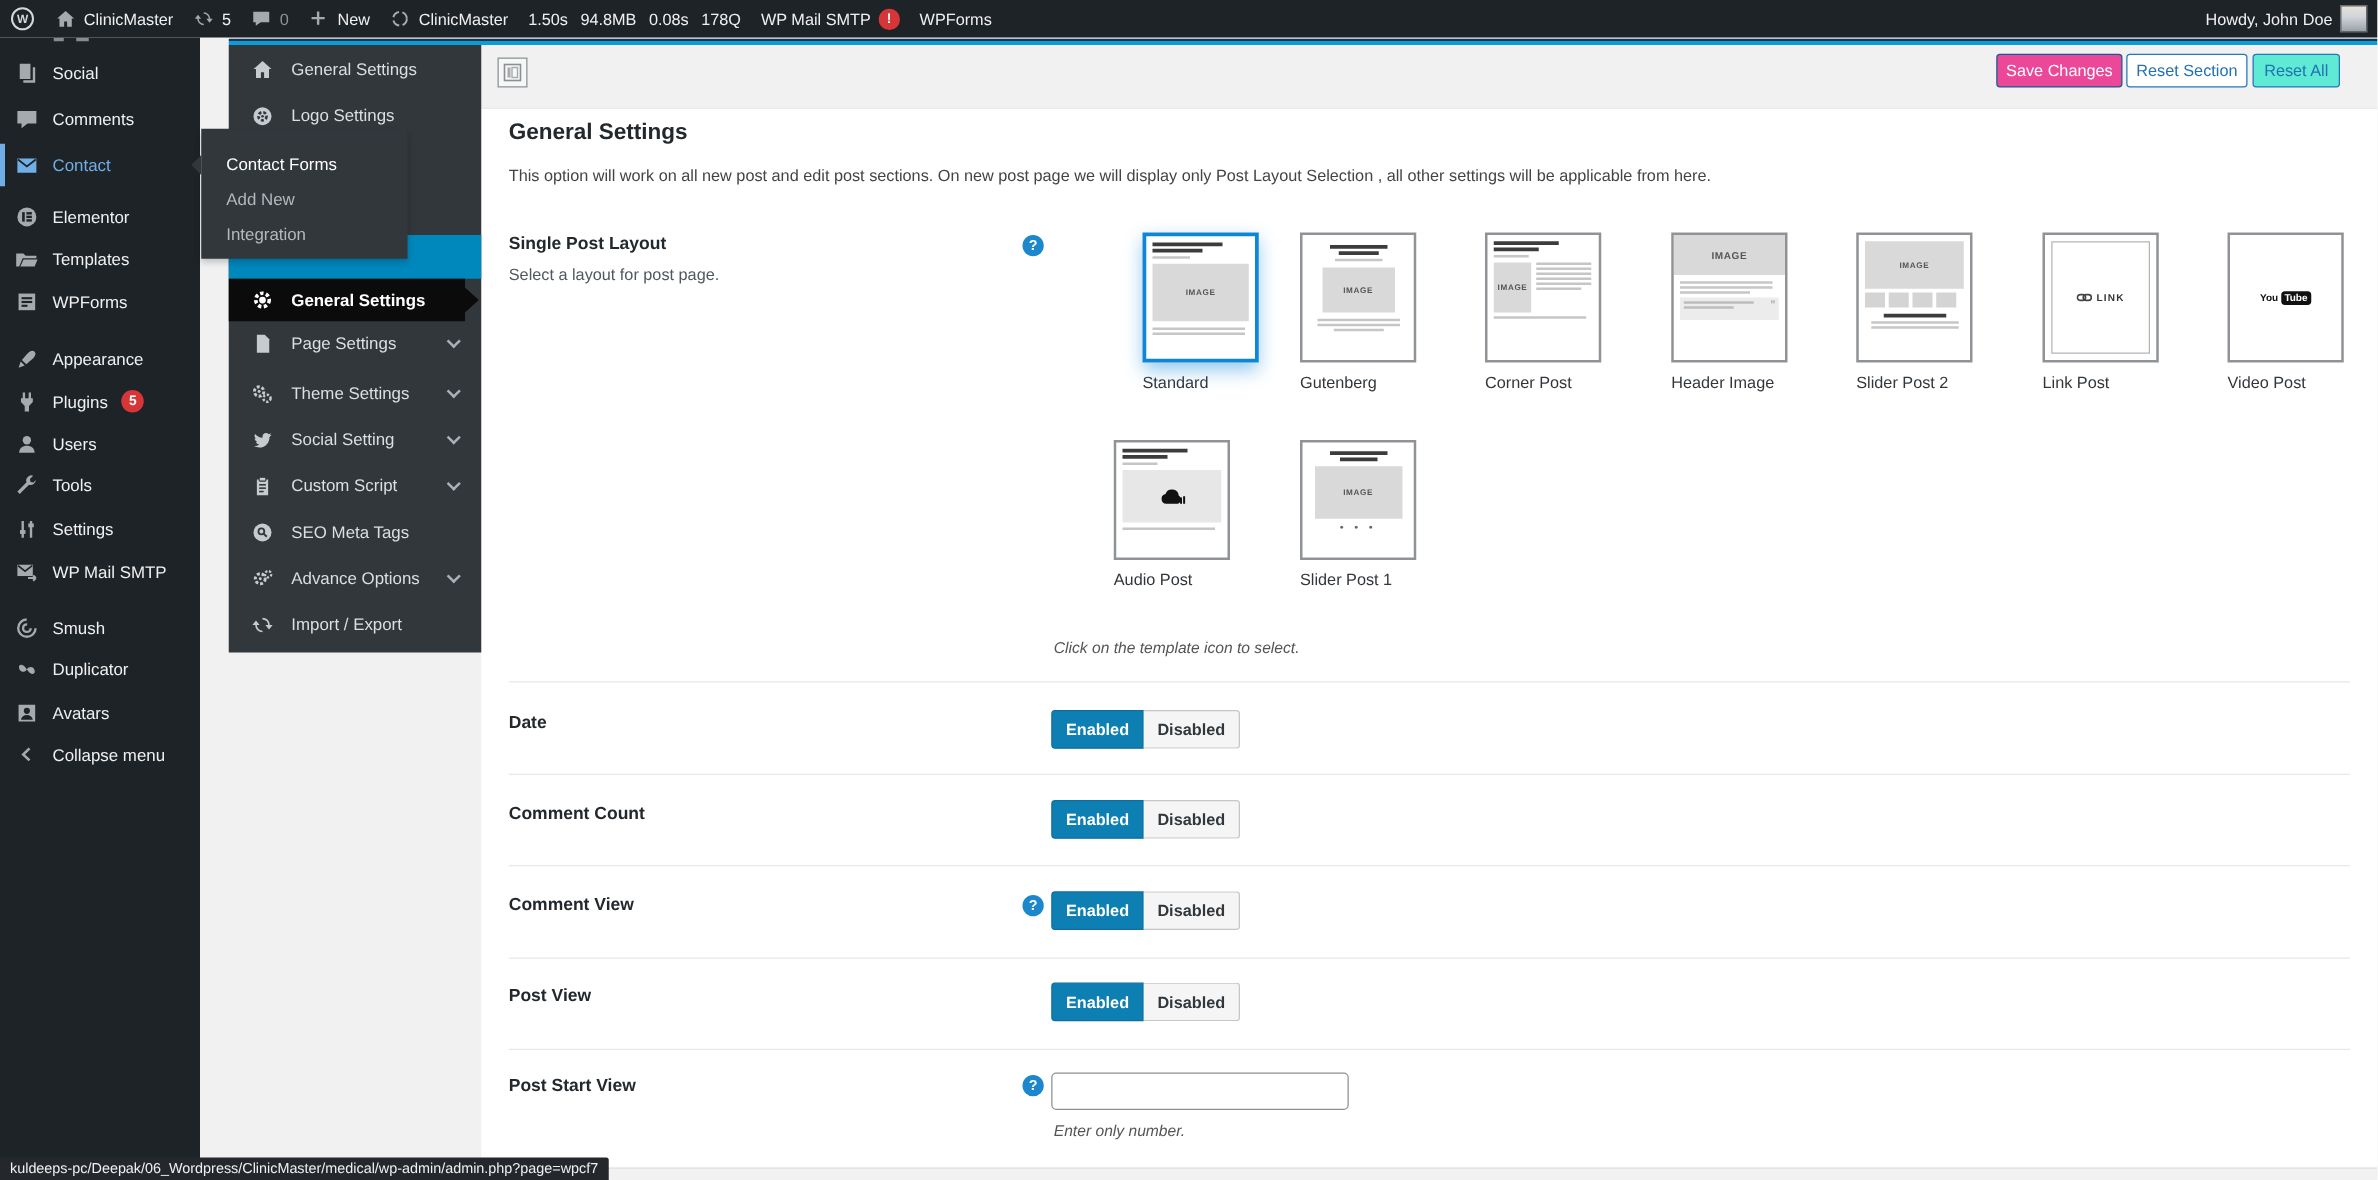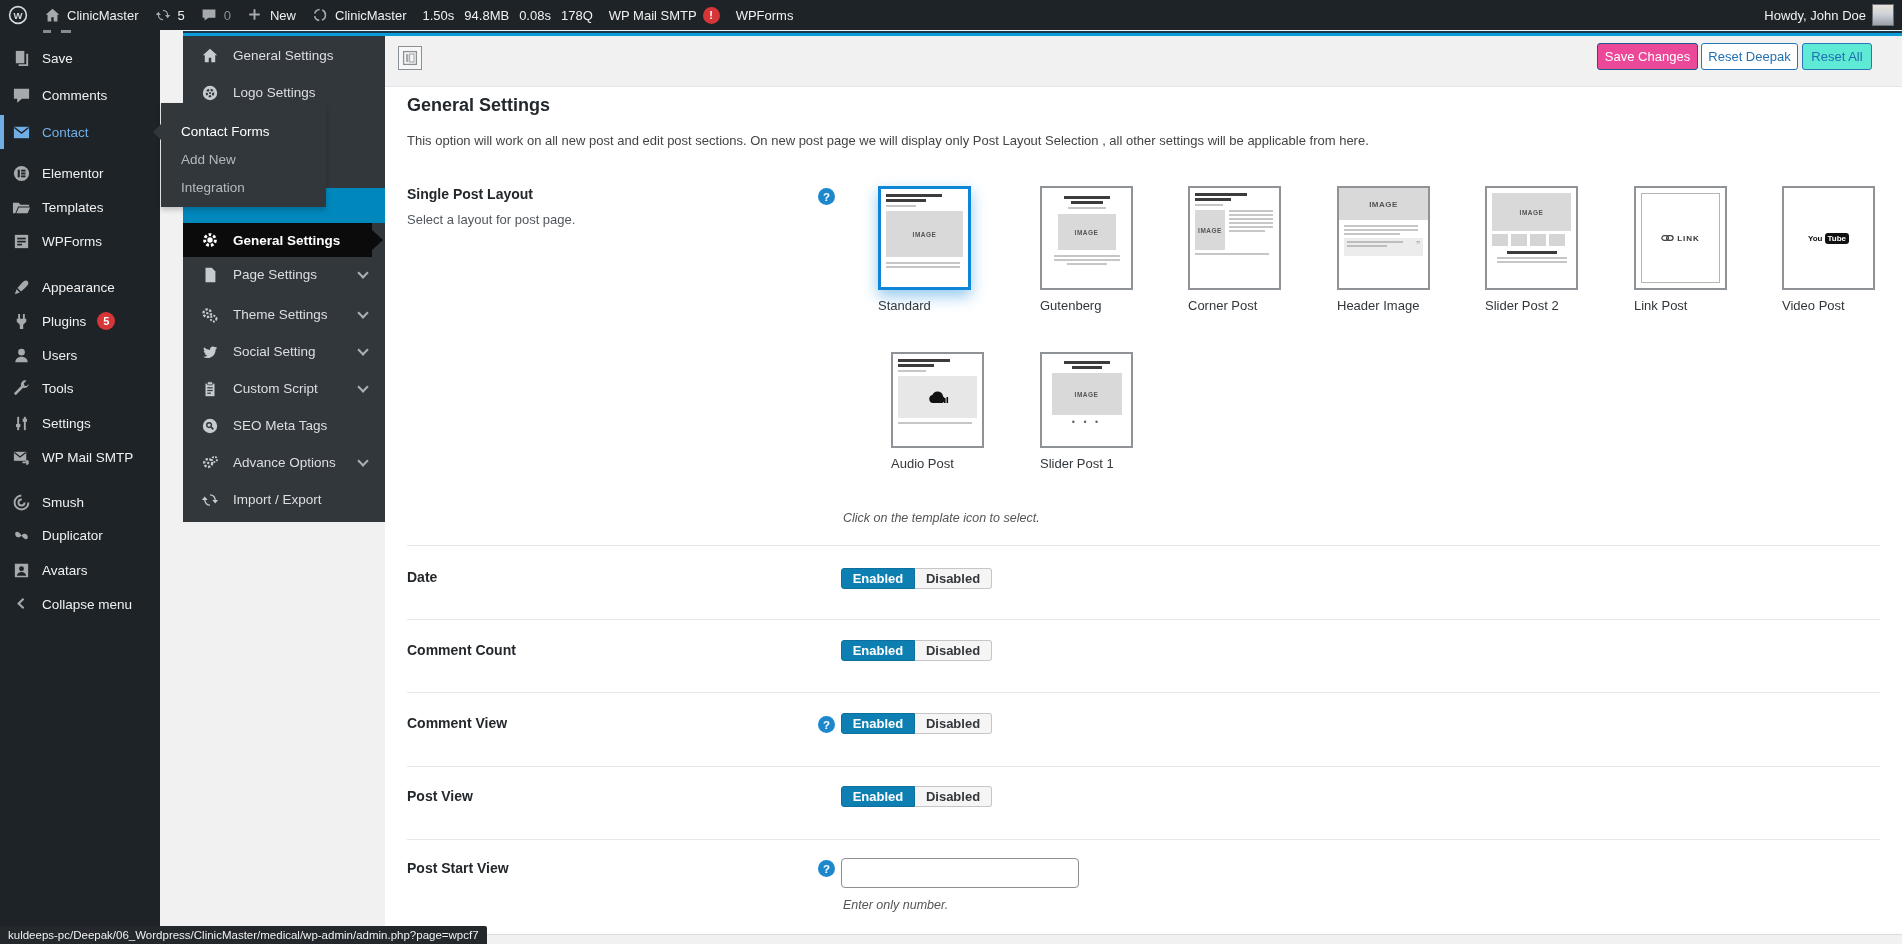--- a/index.html
+++ b/index.html
@@ -103,21 +103,21 @@
   .quote-mark { position:absolute; right:3px; top:1px; font-size:11px; color:#9a9a9a; }
   .yt { display:flex; align-items:center; justify-content:center; gap:2px; height:100%; }
   .yt-top { font-size:8px; font-weight:bold; color:#111; }
   .yt-box { font-size:8px; font-weight:bold; color:#fff; background:#111; border-radius:3px; padding:1px 3px; }
   .link-inner { border:1px solid #b5b5b5; height:100%; display:flex; align-items:center; justify-content:center;
     gap:3px; font-size:8px; font-weight:bold; color:#333; letter-spacing:1px; }
   .dots { text-align:center; color:#666; font-size:9px; letter-spacing:3px; margin-top:2px; }
 
   
   .divider { position:absolute; left:407px; width:1473px; height:1px; background:#e8e8e8; z-index:6; }
-  .toggle { position:absolute; left:841px; height:21px; display:flex; z-index:6; }
+  .toggle { position:absolute; left:841px; height:31px; display:flex; z-index:6; }
   .tg-on { width:74px; background:#0e7fb3; color:#fff; font-weight:bold; font-size:13px;
     display:flex; align-items:center; justify-content:center; border:1px solid #0c6f9d;
     border-radius:3px 0 0 3px; cursor:pointer; }
   .tg-off { width:77px; background:#f5f5f5; color:#32373c; font-weight:bold; font-size:13px;
     display:flex; align-items:center; justify-content:center; border:1px solid #c6c6c6; border-left:none;
     border-radius:0 3px 3px 0; cursor:pointer; }
   #psv-input { position:absolute; left:841px; top:858px; width:238px; height:30px; border:1px solid #8c8f94;
     border-radius:4px; background:#fff; z-index:6; padding:0 8px; font-size:13px; }
 
   
@@ -201,21 +201,21 @@
   <span class="clip-dot" style="left:43px;top:-2px;width:8px;height:5px;"></span>
   <span class="clip-dot" style="left:61px;top:-2px;width:10px;height:5px;"></span>
 
   <div class="sb-item" style="top:11px;">
     <span class="sb-ico">
         <svg viewBox="0 0 20 20" width="19" height="19" fill="currentColor">
           <path d="M4 2h9v13H4z"></path>
           <path d="M15 5h2v13H7v-2h8z"></path>
         </svg>
       </span>
-    <span>Save</span>
+    <span>Social</span>
   </div>
   <div class="sb-item" style="top:48px;">
     <span class="sb-ico">
         <svg viewBox="0 0 20 20" width="19" height="19" fill="currentColor">
           <path d="M2 3h16v10.5h-7.5L5.5 17.5v-4H2z"></path>
         </svg>
       </span>
     <span>Comments</span>
   </div>
   <div class="sb-item contact" style="top:85px;">
@@ -471,33 +471,33 @@
 </div>
 
 <div id="page-icon">
   <svg viewBox="0 0 20 20" width="16" height="16">
       <rect x="2" y="2" width="16" height="16" fill="none" stroke="#8c8f94" stroke-width="1.6"></rect>
       <rect x="5" y="5" width="3" height="10" fill="#a7aaad"></rect>
       <rect x="9.5" y="5" width="5.5" height="10" fill="none" stroke="#a7aaad" stroke-width="1.4"></rect>
     </svg>
 </div>
 <div class="btn" id="btn-save">Save Changes</div>
-<div class="btn" id="btn-reset-section">Reset Deepak</div>
+<div class="btn" id="btn-reset-section">Reset Section</div>
 <div class="btn" id="btn-reset-all">Reset All</div>
 
 <div id="card"></div>
 
 <div id="page-title">General Settings</div>
 <div id="page-desc">This option will work on all new post and edit post sections. On new post page we will display only Post Layout Selection , all other settings will be applicable from here.</div>
 
 <div class="sec-label" style="left:407px;top:186px;">Single Post Layout</div>
 <div class="sec-sub" style="left:407px;top:212px;">Select a layout for post page.</div>
 <div class="help" style="left:818px;top:188px;">?</div>
 
-<div class="lay selected" style="left:830px;top:186px;">
+<div class="lay selected" style="left:866px;top:186px;">
   <div class="lt">
     <div class="b3" style="width:56px;"></div>
       <div class="b3" style="width:40px;"></div>
     <div class="b2" style="width:30px;margin-top:3px;"></div>
     <div class="il" style="height:46px;margin-top:4px;">IMAGE</div>
     <div class="b2" style="width:74px;margin-top:5px;"></div>
       <div class="b2" style="width:74px;"></div>
   </div>
   <div class="lay-label">Standard</div>
 </div>

